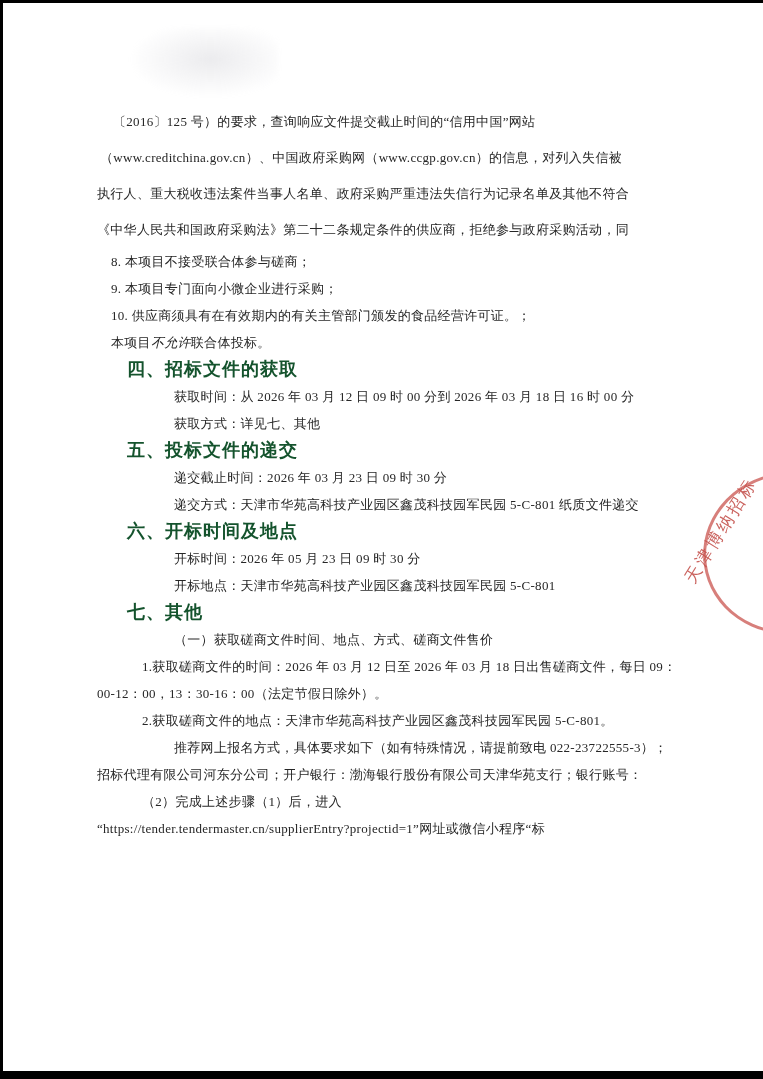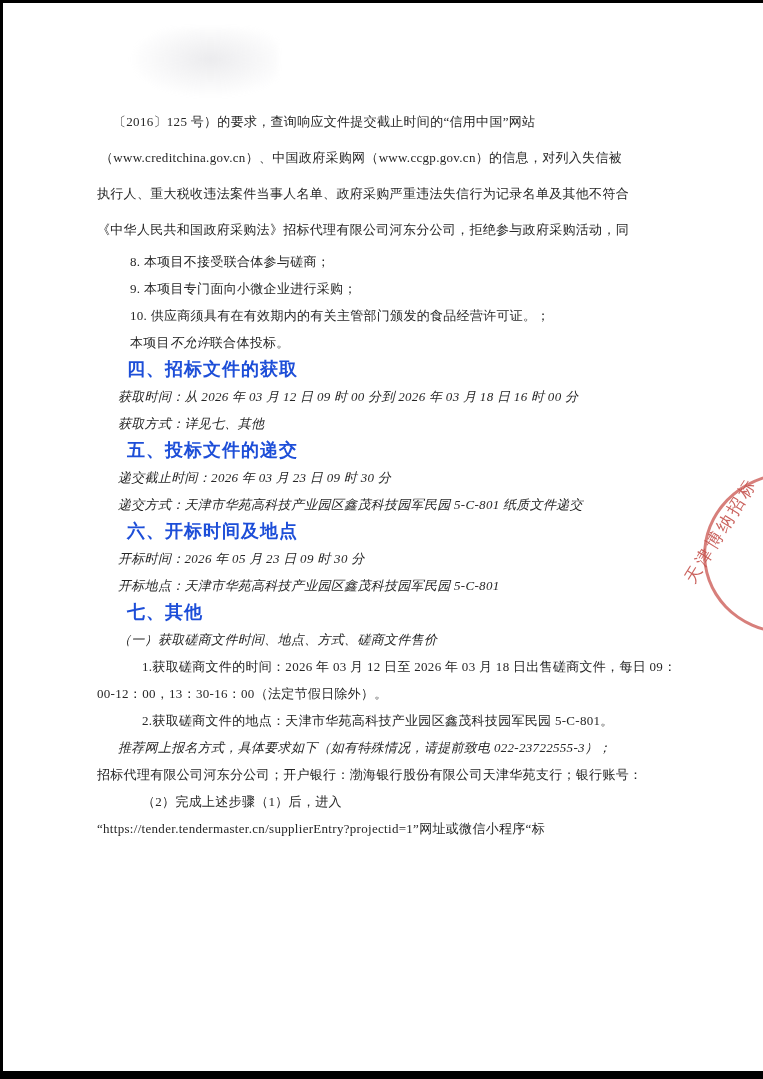--- a/index.html
+++ b/index.html
@@ -27,27 +27,27 @@
   }
   .line{
     white-space:nowrap;
     font-size:13px;
     line-height:27px;
     letter-spacing:0.3px;
   }
   .line.p{line-height:36px;}
   .line.h{
     font-family:"Liberation Sans","DejaVu Sans",sans-serif;
-    font-weight:bold;font-size:18px;color:#1d4ed8;
+    font-weight:bold;font-size:18px;color:#14532d;
     margin-left:30px;letter-spacing:1px;
   }
   .line.i1{margin-left:16px;}
   .line.i2{margin-left:3px;}
-  .line.item{margin-left:33px;}
-  .line.d{margin-left:21px;font-style:italic;}
+  .line.item{margin-left:14px;}
+  .line.d{margin-left:77px;}
   .line.d2{margin-left:45px;}
   .it{font-style:italic;}
   
   .seal{position:absolute;left:693px;top:452px;width:70px;height:185px;}
   .seal-ring{
     position:absolute;left:10px;top:20px;width:168px;height:156px;
     border:3px solid rgba(201,84,79,0.75);border-radius:50%;
     transform:rotate(-8deg);
   }
   .seal-text{
@@ -61,21 +61,21 @@
 </head>
 <body>
 
 <div id="page">
   <div class="smudge"></div>
 
   <div class="doc">
       <div class="line p i1">〔2016〕125 号）的要求，查询响应文件提交截止时间的“信用中国”网站</div>
       <div class="line p i2">（www.creditchina.gov.cn）、中国政府采购网（www.ccgp.gov.cn）的信息，对列入失信被</div>
       <div class="line p">执行人、重大税收违法案件当事人名单、政府采购严重违法失信行为记录名单及其他不符合</div>
-      <div class="line p">《中华人民共和国政府采购法》招标代理有限公司河东分公司，拒绝参与政府采购活动，同</div>
+      <div class="line p">《中华人民共和国政府采购法》第二十二条规定条件的供应商，拒绝参与政府采购活动，同</div>
       <div class="line item">8.  本项目不接受联合体参与磋商；</div>
       <div class="line item">9.  本项目专门面向小微企业进行采购；</div>
       <div class="line item">10.  供应商须具有在有效期内的有关主管部门颁发的食品经营许可证。；</div>
       <div class="line item"><span>本项目</span><span class="it">不允许</span><span>联合体投标。</span></div>
       <div class="line h">四、招标文件的获取</div>
       <div class="line d">获取时间：从 2026 年 03 月 12 日  09 时 00 分到 2026 年 03 月 18 日  16 时 00 分</div>
       <div class="line d">获取方式：详见七、其他</div>
       <div class="line h">五、投标文件的递交</div>
       <div class="line d">递交截止时间：2026 年 03 月 23 日  09 时 30 分</div>
       <div class="line d">递交方式：天津市华苑高科技产业园区鑫茂科技园军民园 5-C-801 纸质文件递交</div>

